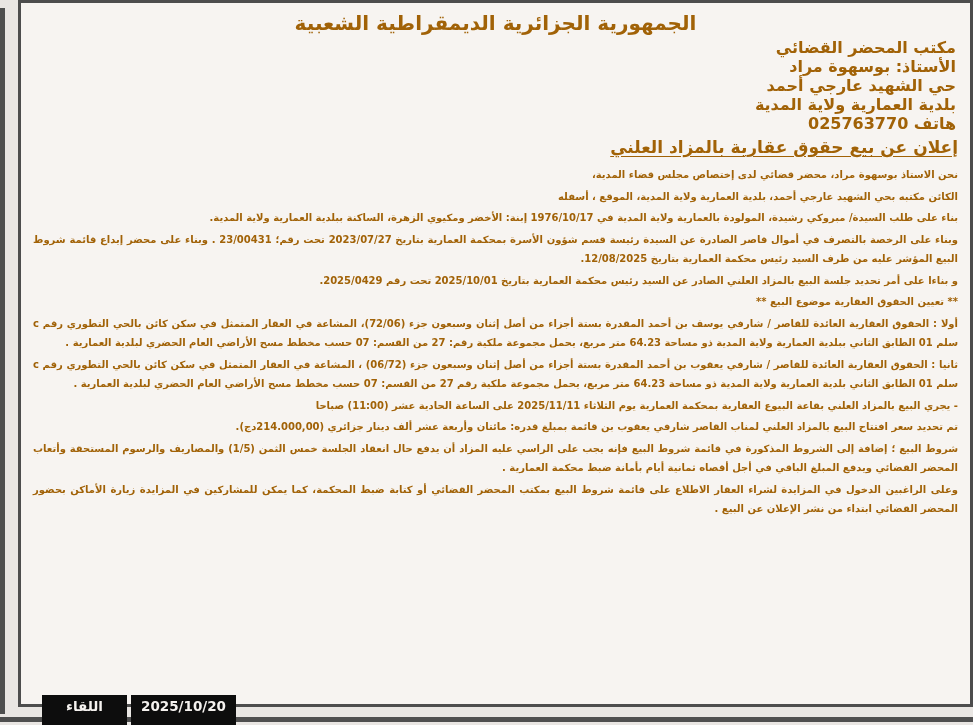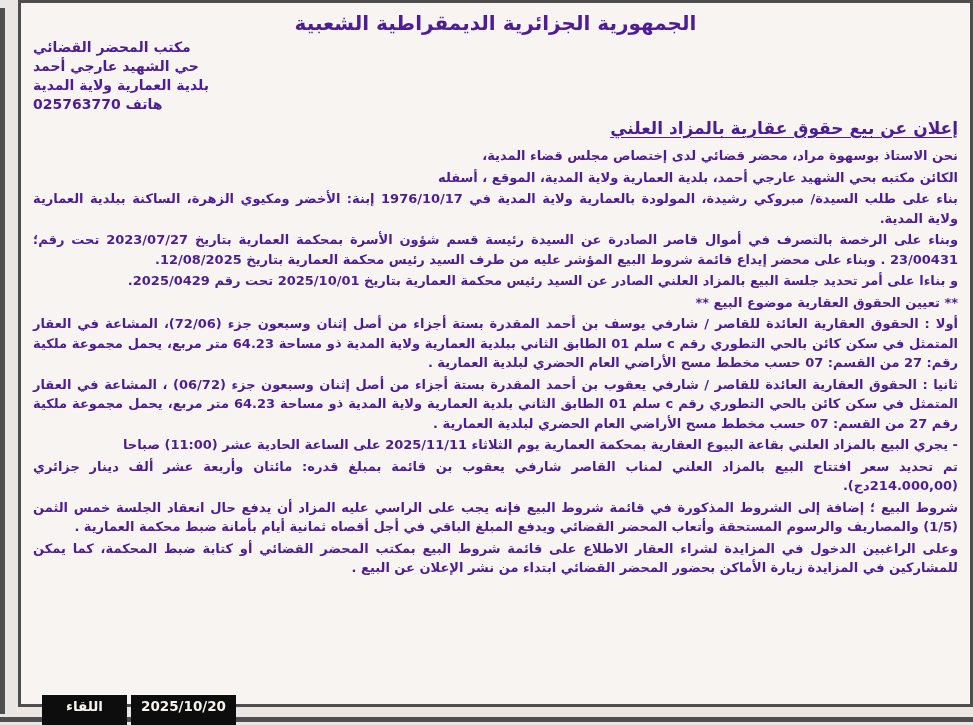--- a/index.html
+++ b/index.html
@@ -25,50 +25,50 @@
     width: 955px; height: 707px;
     box-sizing: border-box;
     border: 3px solid #4d4d4d;
     background: #f7f4f1;
     overflow: hidden;
   }
 
   .content {
     direction: rtl;
     padding: 5px 12px 0 12px;
-    color: #4c1d95;
+    color: #a16207;
   }
 
   .country-title {
     text-align: center;
     font-size: 20px; font-weight: bold;
     line-height: 27px;
     margin: 2px 0 1px 0;
   }
 
   .office-block {
-    text-align: left;
-    font-size: 14px; font-weight: bold;
+    text-align: right;
+    font-size: 16px; font-weight: bold;
     line-height: 19px;
     margin: 0 2px 3px 0;
   }
 
   .ann-title {
     text-align: right;
     font-size: 17px; font-weight: bold;
     line-height: 23px;
     text-decoration: underline;
     text-underline-offset: 3px;
   }
   .ann-title-block { margin: 1px 0 6px 0; }
 
   .body-text { }
   .para {
     margin: 0 0 2px 0;
-    font-size: 13px; font-weight: bold;
+    font-size: 10px; font-weight: bold;
     line-height: 19.5px;
     text-align: justify;
     text-align-last: right;
   }
 
   
   .footer-box {
     position: absolute;
     height: 32px;
     background: #0d0d0d;
@@ -95,20 +95,21 @@
 
   <div class="col-rule"></div>
 
   <div class="frame">
     <div class="content" lang="ar" dir="rtl">
 
       <div class="country-title">الجمهورية الجزائرية الديمقراطية الشعبية</div>
 
       <div class="office-block">
         <div>مكتب المحضر القضائي</div>
+        <div>الأستاذ: بوسهوة مراد</div>
         <div>حي الشهيد عارجي أحمد</div>
         <div>بلدية العمارية ولاية المدية</div>
         <div>هاتف 025763770</div>
       </div>
 
       <div class="ann-title-block">
         <div class="ann-title">إعلان عن بيع حقوق عقارية بالمزاد العلني</div>
       </div>
 
       <div class="body-text">

